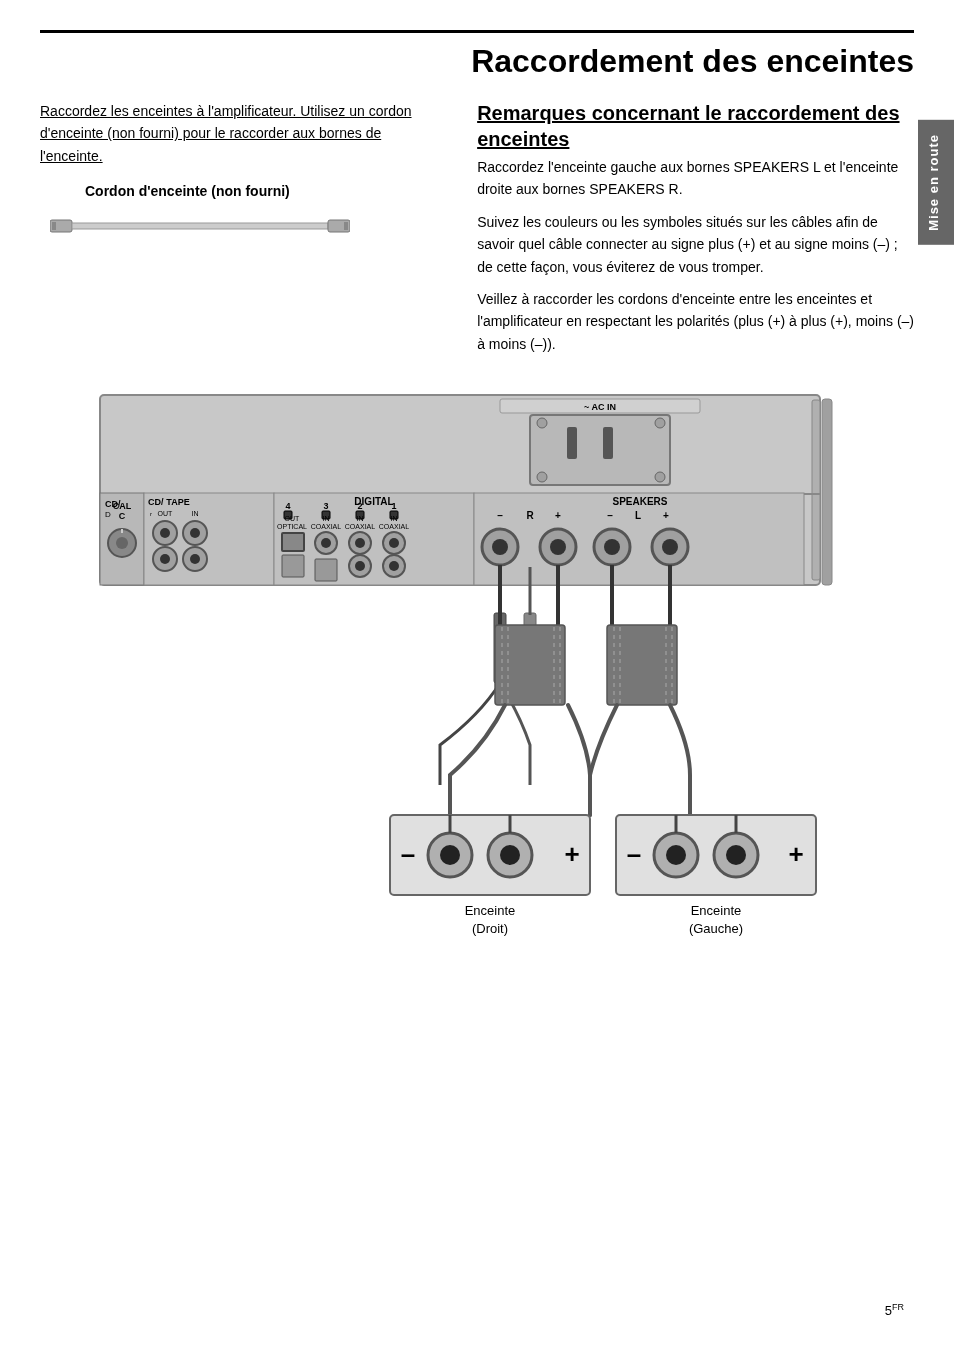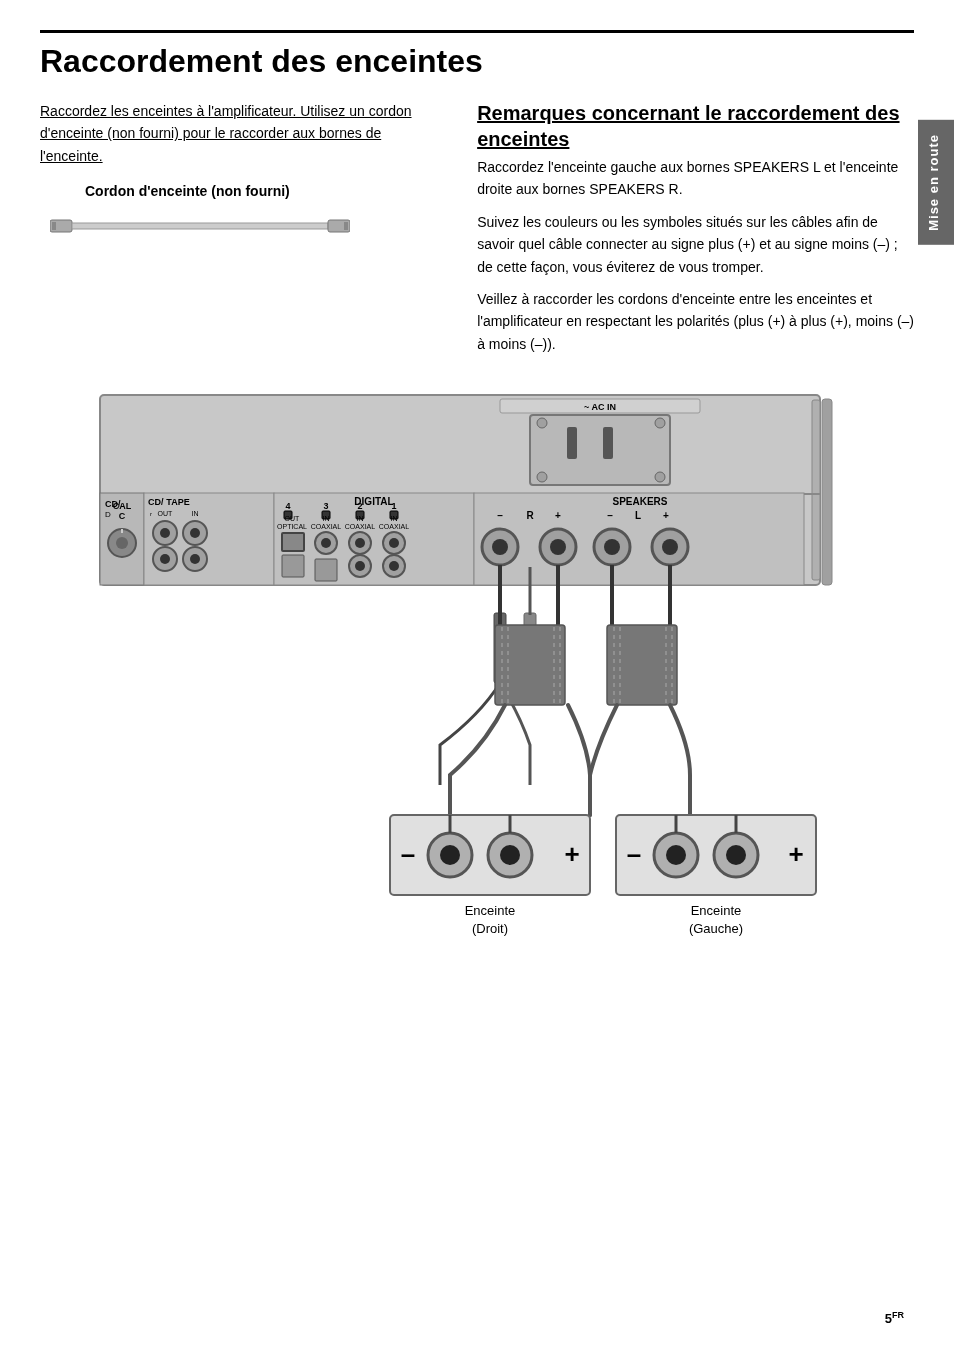--- a/index.html
+++ b/index.html
@@ -34,36 +34,36 @@
       font-size: 13px;
       font-weight: bold;
       padding: 14px 8px;
       text-align: center;
       letter-spacing: 1px;
     }
 
     
     .page-number {
       position: absolute;
-      bottom: 26px;
+      bottom: 34px;
       right: 50px;
       font-size: 13px;
-      font-weight: bold;
     }
     .page-number sup {
       font-size: 9px;
     }
 
     
     .page-title {
       font-size: 32px;
       font-weight: bold;
       border-top: 3px solid #000;
       padding-top: 10px;
       margin-bottom: 20px;
+      text-align: right;
     }
 
     
     .content-top {
       display: flex;
       gap: 40px;
       margin-bottom: 20px;
     }
 
     .col-left {

